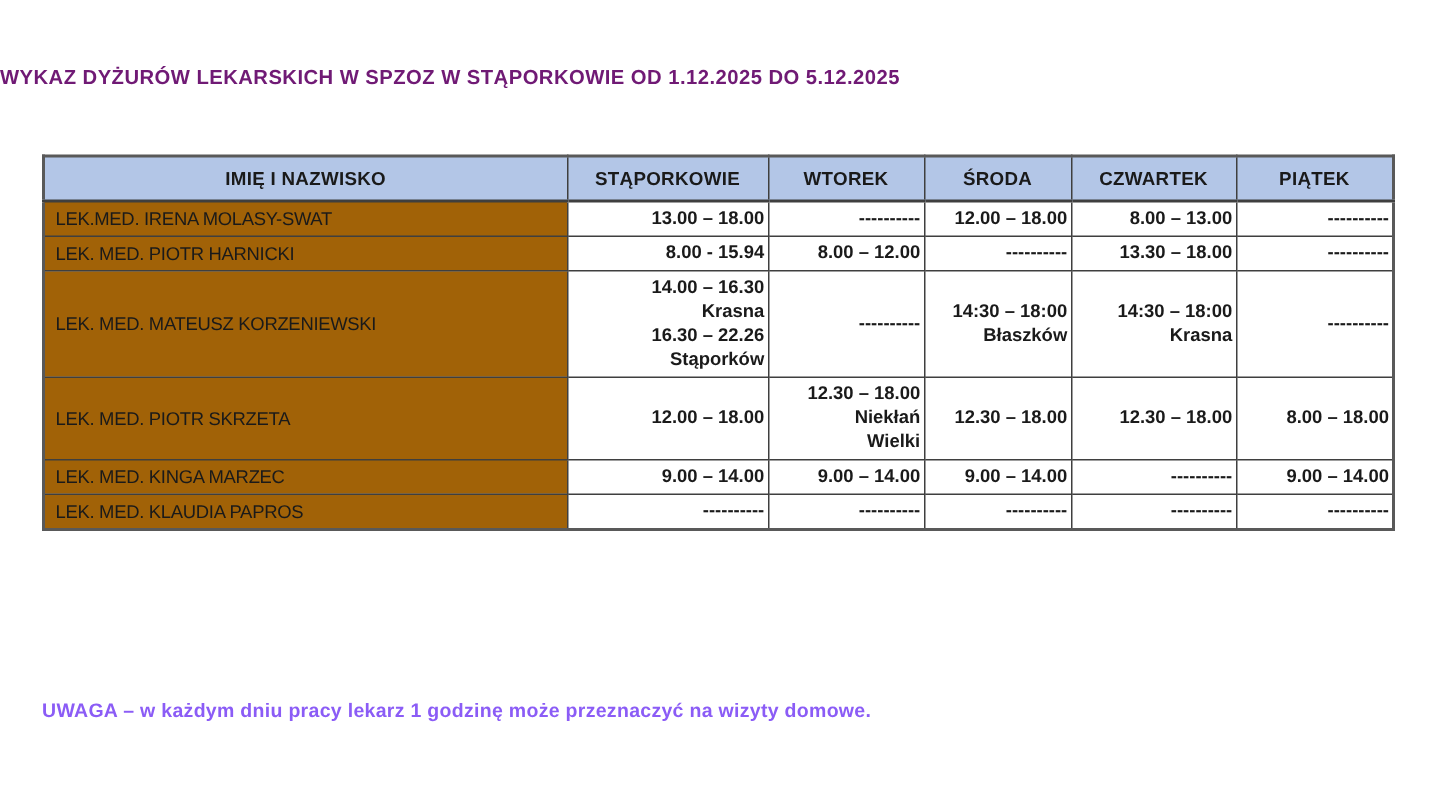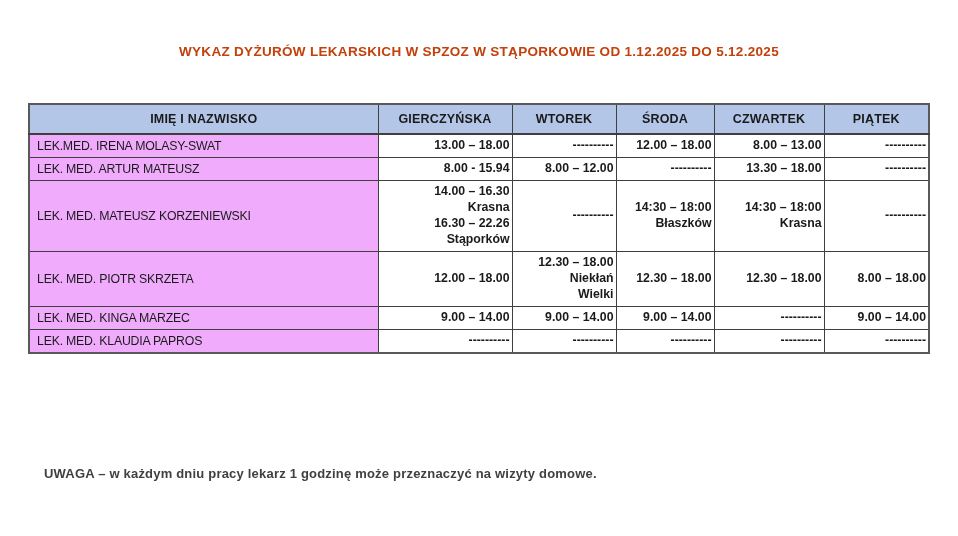--- a/index.html
+++ b/index.html
@@ -11,25 +11,25 @@
     background: #ffffff;
     font-family: "Liberation Sans", sans-serif;
     color: #1a1a1a;
     overflow: hidden;
   }
   .title {
     position: absolute;
     top: 44px;
     left: 0;
     width: 100%;
-    text-align: center;
+    text-align: left;
     font-size: 13.5px;
     font-weight: bold;
     letter-spacing: 0.3px;
-    color: #c2410c;
+    color: #701a75;
   }
   table.schedule {
     position: absolute;
     left: 28px;
     top: 103px;
     width: 900px;
     border-collapse: collapse;
     table-layout: fixed;
     border: 2px solid #595959;
   }
@@ -40,46 +40,46 @@
   table.schedule th {
     background: #B3C6E7;
     font-size: 12.5px;
     font-weight: bold;
     height: 30px;
     text-align: center;
     border-bottom: 2px solid #3f3f3f;
     letter-spacing: 0.2px;
   }
   td.name {
-    background: #f0abfc;
+    background: #a16207;
     font-size: 12.3px;
     font-weight: normal;
     letter-spacing: -0.2px;
     padding: 4px 4px 4px 7px;
     vertical-align: top;
     border-right: 2px solid #3f3f3f;
   }
   th.name-col { border-right: 2px solid #3f3f3f; }
   td.time {
     font-size: 12.3px;
     font-weight: bold;
     text-align: right;
     white-space: pre-line;
     line-height: 1.3;
     padding: 3px 2px;
     vertical-align: top;
   }
   .note {
     position: absolute;
-    left: 44px;
+    left: 28px;
     top: 466px;
     font-size: 13px;
     font-weight: bold;
     letter-spacing: 0.2px;
-    color: #404040;
+    color: #8b5cf6;
   }
 </style>
 </head>
 <body>
 
 <div class="page">
 
   <div class="title">WYKAZ DYŻURÓW LEKARSKICH W SPZOZ W STĄPORKOWIE OD 1.12.2025 DO 5.12.2025</div>
 
   <table class="schedule">
@@ -87,38 +87,38 @@
       <col style="width:349px">
       <col style="width:134px">
       <col style="width:104px">
       <col style="width:98px">
       <col style="width:110px">
       <col style="width:105px">
     </colgroup>
     <thead>
       <tr>
         <th class="name-col">IMIĘ I NAZWISKO</th>
-        <th>GIERCZYŃSKA</th>
+        <th>STĄPORKOWIE</th>
         <th>WTOREK</th>
         <th>ŚRODA</th>
         <th>CZWARTEK</th>
         <th>PIĄTEK</th>
       </tr>
     </thead>
     <tbody>
       <tr>
         <td class="name">LEK.MED. IRENA MOLASY-SWAT</td>
         <td class="time">13.00 – 18.00</td>
         <td class="time">----------</td>
         <td class="time">12.00 – 18.00</td>
         <td class="time">8.00 – 13.00</td>
         <td class="time">----------</td>
       </tr>
       <tr>
-        <td class="name">LEK. MED. ARTUR MATEUSZ</td>
+        <td class="name">LEK. MED. PIOTR HARNICKI</td>
         <td class="time">8.00 - 15.94</td>
         <td class="time">8.00 – 12.00</td>
         <td class="time">----------</td>
         <td class="time">13.30 – 18.00</td>
         <td class="time">----------</td>
       </tr>
       <tr>
         <td class="name">LEK. MED. MATEUSZ KORZENIEWSKI</td>
         <td class="time">14.00 – 16.30
 Krasna

